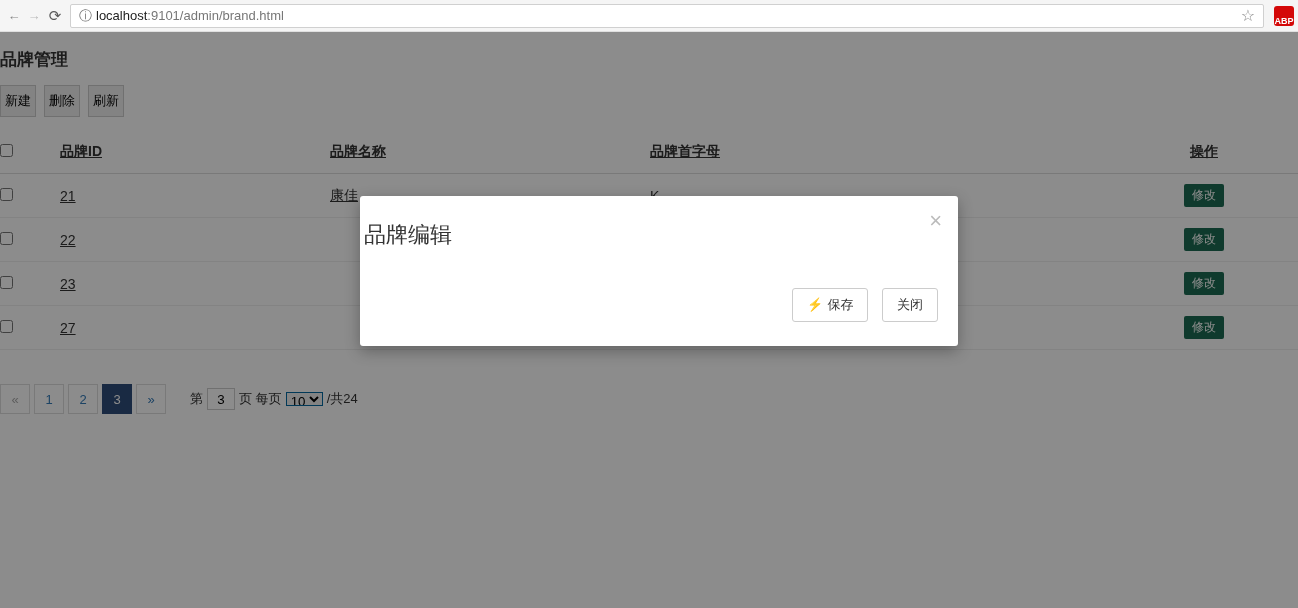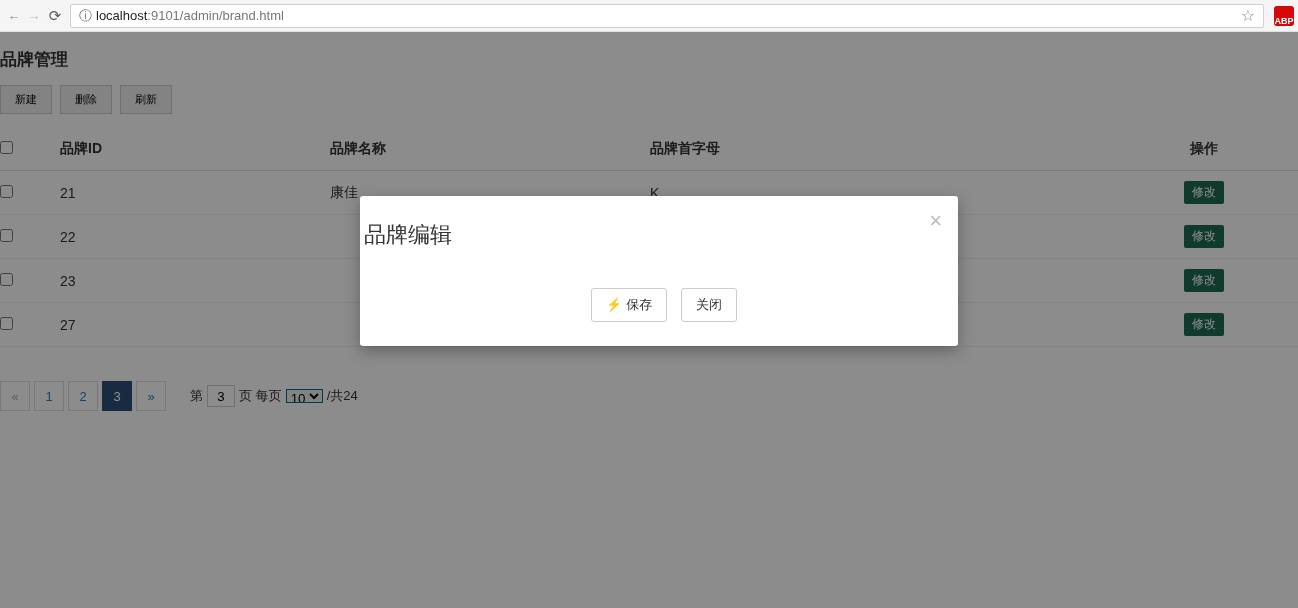--- a/index.html
+++ b/index.html
@@ -17,28 +17,28 @@
     .url-text .path { color: #777; }
     .star { color: #888; margin-left: auto; font-size: 16px; }
     .abp { width: 20px; height: 20px; background: #d40808; border-radius: 3px; color: #fff; font-size: 9px; font-weight: bold; display:flex; align-items:flex-end; justify-content:center; margin-left:6px;}
     
     
     .page { padding: 0; }
     .page-title { font-size: 17px; font-weight: bold; padding: 16px 0 14px 0; margin-left: 0; }
     
     .toolbar { display: flex; align-items: center; margin-bottom: 14px; }
     .toolbar .btn-grp { display: flex; }
-    .tbtn { background: #efefef; border: 1px solid #ccc; padding: 6px 14px; margin-right: 8px; cursor: pointer; font-size: 11px; }
+    .tbtn { background: #efefef; border: 1px solid #ccc; padding: 6px 4px; margin-right: 8px; cursor: pointer; font-size: 13px; }
     .toolbar .spacer { flex: 1; }
     .search-grp { display: flex; align-items: center; }
     .search-grp label { margin: 0 2px 0 8px; font-size: 13px; }
     .search-grp input { height: 26px; width: 148px; border: 1px solid #ccc; padding: 0 6px; font-size: 13px; }
     
     
-    table.data { width: 100%; border-collapse: collapse; }
+    table.data { width: 100%; border-collapse: collapse; text-decoration: underline; }
     table.data th { text-align: left; font-weight: bold; padding: 12px 0; border-bottom: 1px solid #ddd; font-size: 14px;}
     table.data td { padding: 10px 0; border-bottom: 1px solid #eee; font-size: 14px;}
     .col-chk { width: 60px; padding-left: 0 !important; }
     .col-id { width: 270px; padding-left:0;}
     .col-name { width: 320px; }
     .col-letter { width: 460px; }
     .col-op { text-align: center !important; width: auto;}
     .op-btn { background: #1c6b52; color: #fff; border: none; padding: 3px 8px; border-radius: 2px; font-size: 12px; cursor: pointer; }
     
     
@@ -57,21 +57,21 @@
     .modal-header { padding: 24px 20px 18px 4px; }
     .modal-title { font-size: 22px; font-weight: normal; color: #333; }
     .modal-body { padding: 0 20px 10px 20px; }
     .form-table { width: 100%; border: 1px solid #e7e7e7; border-collapse: collapse; }
     .form-table td { padding: 0; border: 1px solid #e7e7e7; }
     .flabel { width: 160px; background: #fafafa; padding: 14px 12px; font-size: 13px; }
     .flabel .req { color: #d9534f; }
     .ffield { padding: 8px 10px; }
     .ffield input { width: 100%; height: 34px; border: 1px solid #ccc; padding: 0 10px; font-size: 13px; color: #555;}
     .ffield input::placeholder { color: #999; }
-    .modal-footer { padding: 20px 20px 24px 20px; text-align: center; border-top: none;}
+    .modal-footer { padding: 20px 20px 24px 20px; text-align: right; border-top: none;}
     .mbtn { display: inline-block; padding: 7px 14px; border: 1px solid #ccc; background: #fff; cursor: pointer; margin-left: 10px; border-radius: 3px; font-size: 13px; color:#333;}
     .mbtn .bolt { margin-right: 4px; font-weight: bold;}
   </style>
 </head>
 <body>
 
 <div class="browser-bar">
   <span class="nav-arrow">←</span>
   <span class="nav-arrow fwd">→</span>
   <span class="reload">⟳</span>

